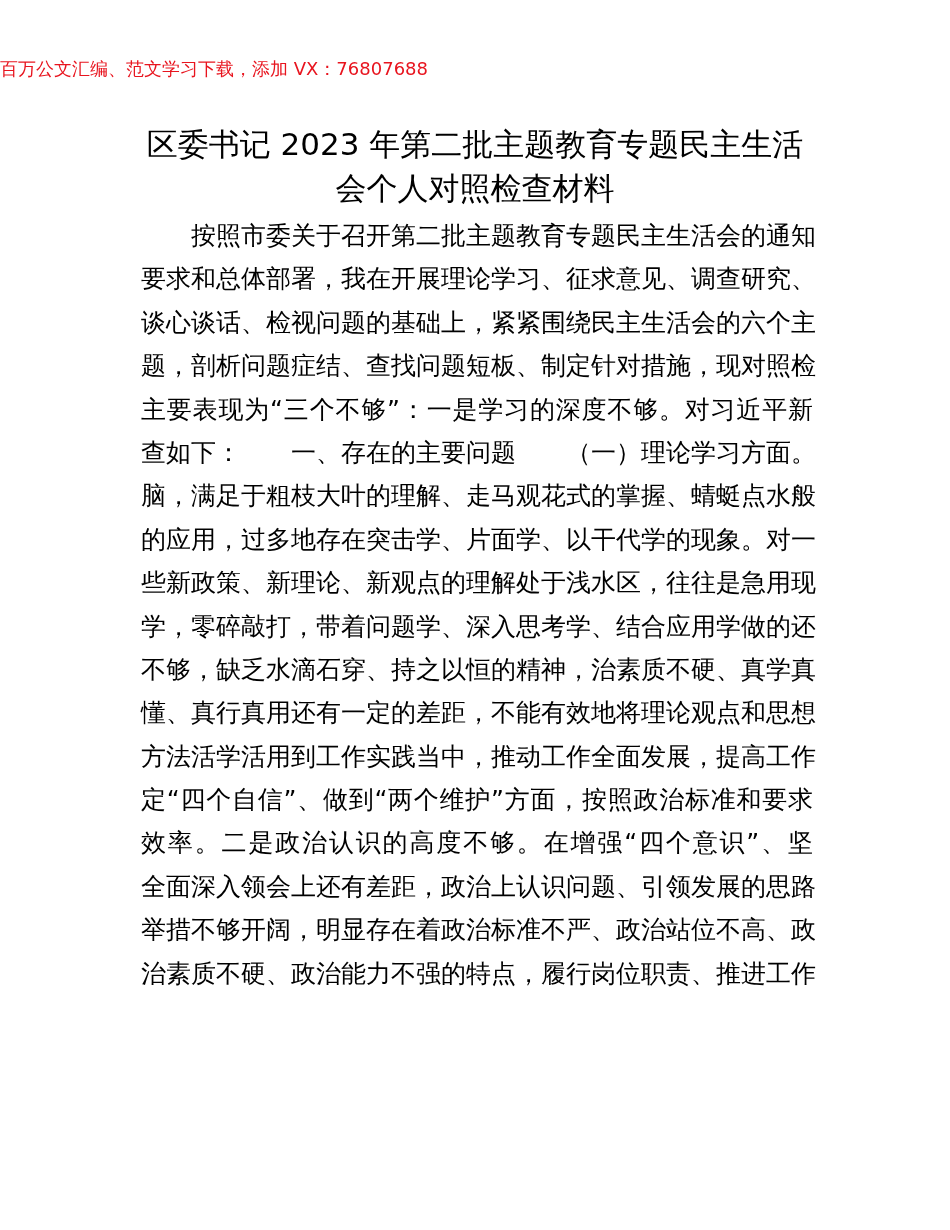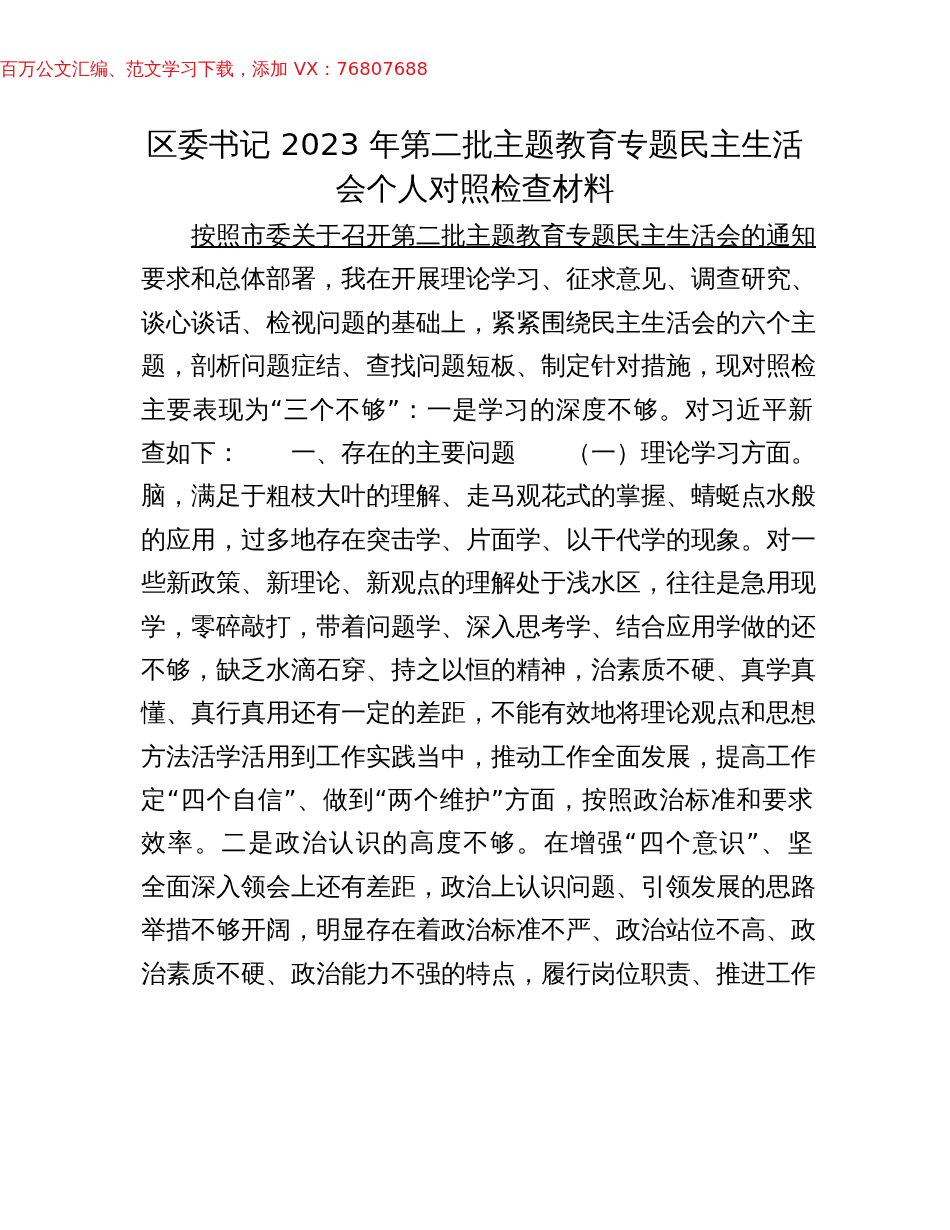--- a/index.html
+++ b/index.html
@@ -54,21 +54,21 @@
     line-height: 43.4px;
     color: #000;
   }
   .body-text .line {
     display: block;
     white-space: nowrap;
     text-align: justify;
     text-align-last: justify;
     height: 43.4px;
   }
-  .body-text .line.indent { padding-left: 50px; text-decoration: underline; }
+  .body-text .line.indent { padding-left: 50px; }
 </style>
 </head>
 <body>
 
 <div class="page">
   <div class="watermark">百万公文汇编、范文学习下载，添加 VX：76807688</div>
 
   <div class="title">
     <span class="line">区委书记 2023 年第二批主题教育专题民主生活</span>
     <span class="line">会个人对照检查材料</span>

